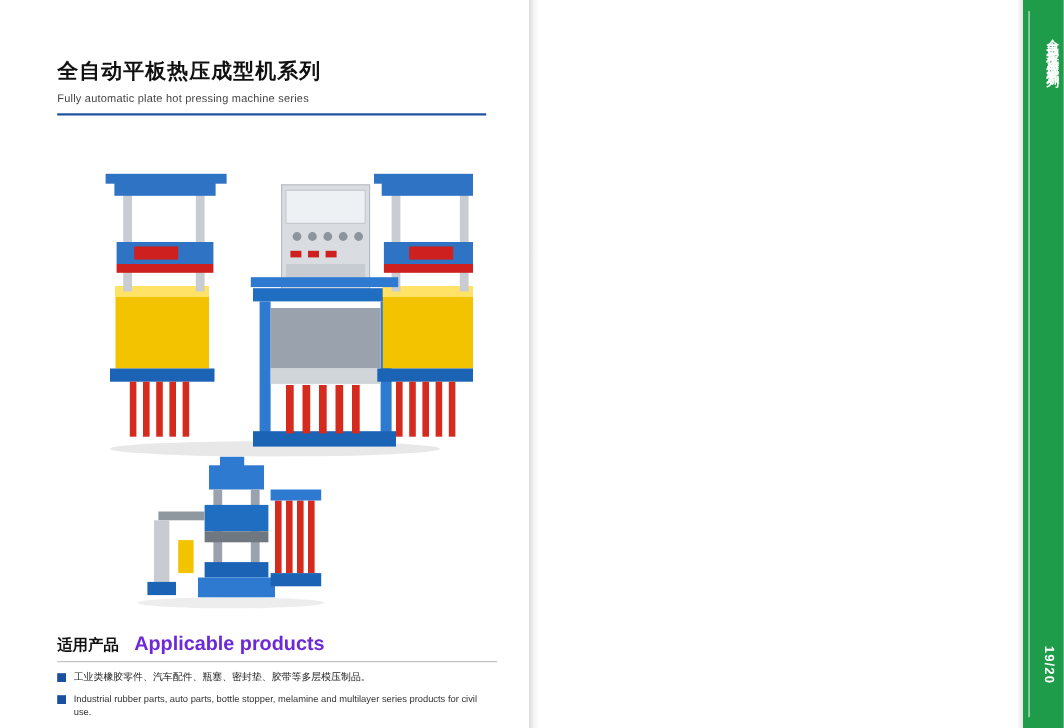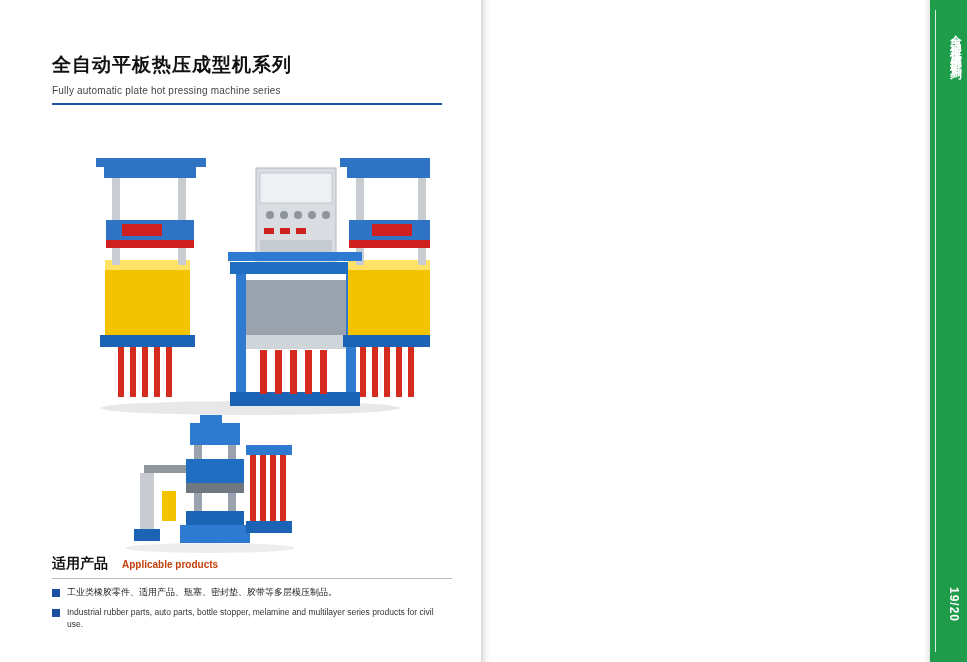--- a/index.html
+++ b/index.html
@@ -18,23 +18,23 @@
   .title-rule{margin-top:7px;height:2px;background:#1b4fa0;width:390px;}
 
   .machine-main{
     position:absolute;left:60px;top:120px;width:370px;height:300px;
   }
   .machine-small{
     position:absolute;left:100px;top:415px;width:215px;height:140px;
   }
 
   .applicable{position:absolute;left:52px;top:555px;width:400px;}
-  .app-head{display:flex;align-items:baseline;gap:14px;}
+  .app-head{display:flex;align-items:baseline;gap:14px;margin-top:20px;}
   .app-cn{font-size:14px;font-weight:bold;color:#111;}
-  .app-en{font-size:10px;font-weight:bold;color:#c2410c;}
+  .app-en{font-size:18px;font-weight:bold;color:#6d28d9;}
   .app-rule{height:1px;background:#bcbcbc;margin-top:5px;width:400px;}
   .app-row{display:flex;align-items:flex-start;gap:7px;margin-top:7px;}
   .sq{width:8px;height:8px;background:#1b4fa0;flex:0 0 auto;margin-top:3px;}
   .app-txt{font-size:9px;color:#222;line-height:1.45;}
   .app-txt.en{font-size:8.5px;color:#333;}
 
   
   .right-page{position:absolute;left:490px;top:0;width:477px;height:662px;background:#fff;}
   .gutter{position:absolute;left:481px;top:0;width:9px;height:662px;
     background:linear-gradient(to right,#d9d9d9,#f2f2f2 45%,#ffffff);}
@@ -176,21 +176,21 @@
     </svg>
 
     <div class="applicable">
       <div class="app-head">
         <span class="app-cn">适用产品</span>
         <span class="app-en">Applicable products</span>
       </div>
       <div class="app-rule"></div>
       <div class="app-row">
         <span class="sq"></span>
-        <span class="app-txt">工业类橡胶零件、适用产品、瓶塞、密封垫、胶带等多层模压制品。</span>
+        <span class="app-txt">工业类橡胶零件、汽车配件、瓶塞、密封垫、胶带等多层模压制品。</span>
       </div>
       <div class="app-row">
         <span class="sq"></span>
         <span class="app-txt en">Industrial rubber parts, auto parts, bottle stopper, melamine and multilayer series products for civil use.</span>
       </div>
     </div>
   </div>
 
   <div class="gutter"></div>
 

